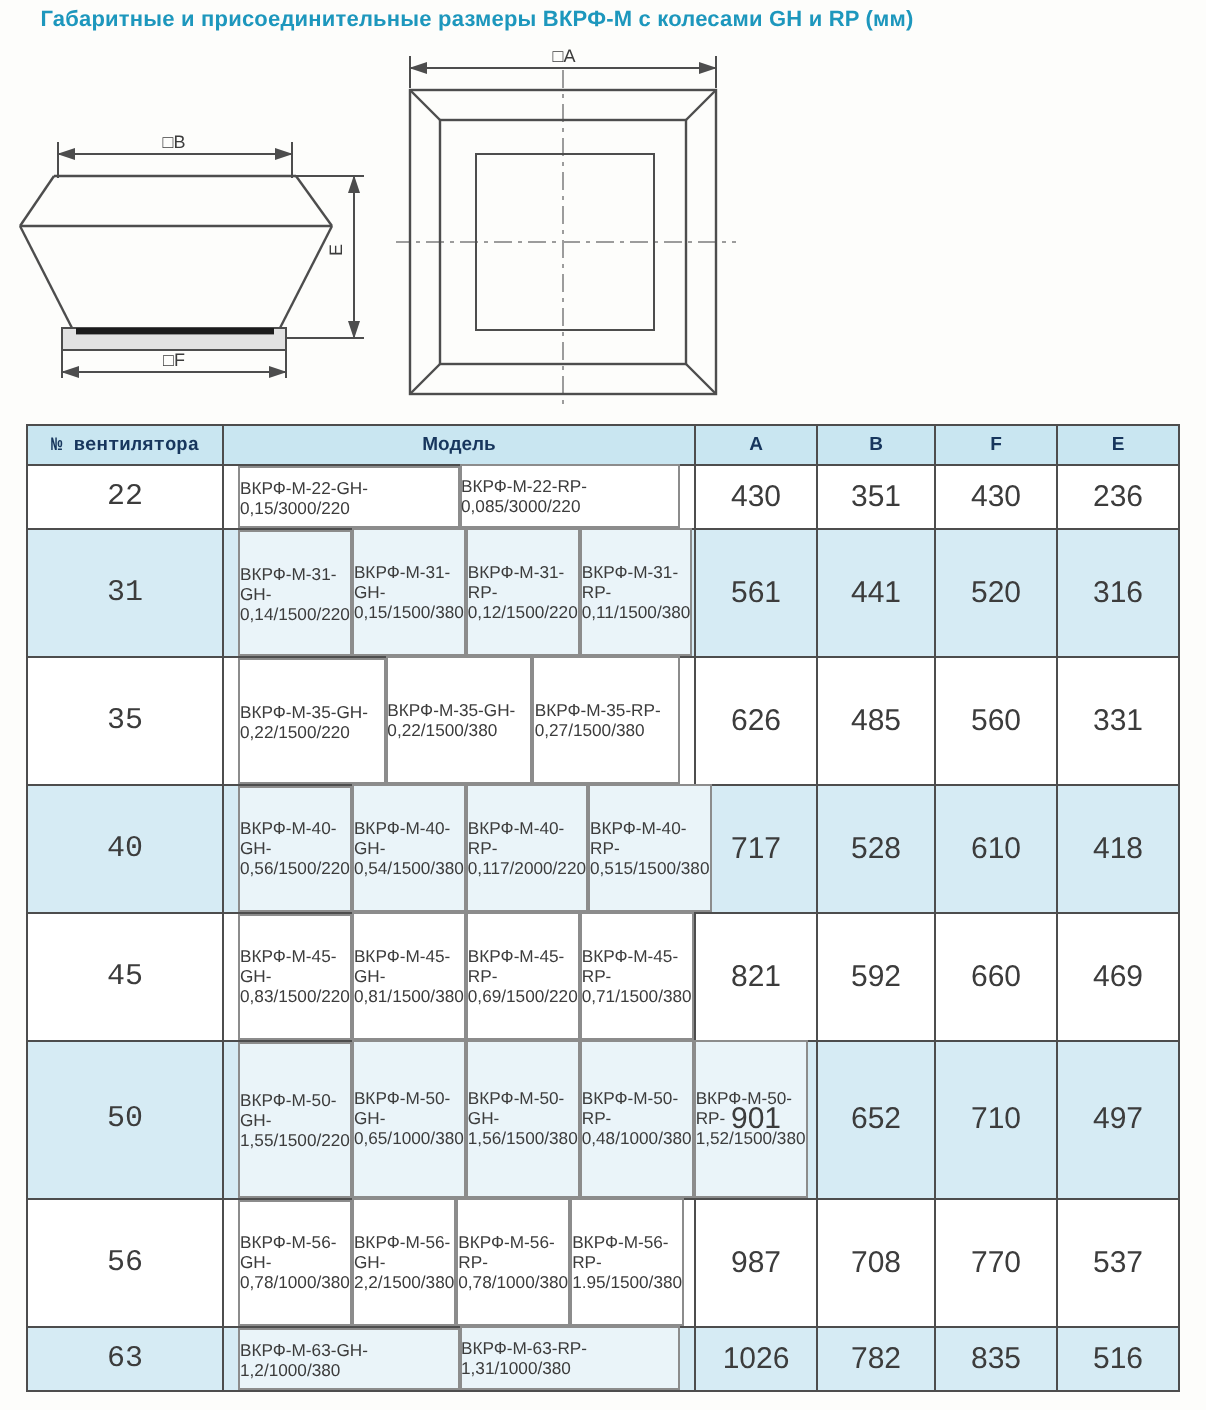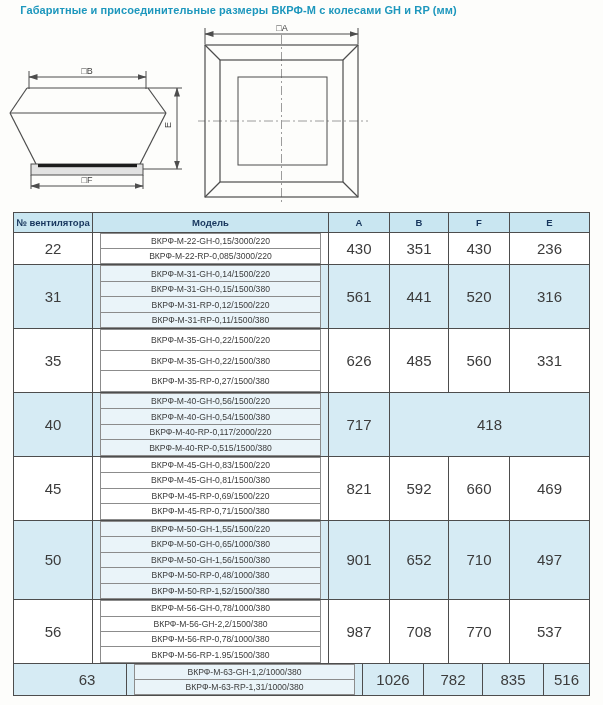--- a/index.html
+++ b/index.html
@@ -29,26 +29,26 @@
     border:1.6px solid var(--border,#4d4d4d);
     box-sizing:border-box;
     background:#fff;
     font-size:9px;
   }
   .hdr{display:flex;height:19px;background:var(--header-bg,#c9e6f1);
        border-bottom:1.2px solid var(--border,#4d4d4d);}
   .cell{display:flex;align-items:center;justify-content:center;
         box-sizing:border-box;border-right:1px solid var(--border,#4d4d4d);}
   .cell:last-child{border-right:none;}
-  .c0{width:79px;} .c1{width:236px;} .c2{width:61px;} .c3{width:59px;} .c4{width:61px;} .c5{width:63px;flex:1;}
+  .c0{width:98px;font-family:Liberation Mono, monospace;} .c1{width:236px;} .c2{width:61px;} .c3{width:59px;} .c4{width:61px;} .c5{width:63px;flex:1;}
   .hdr .cell{font-weight:bold;color:var(--header-text,#17365d);font-size:9.5px;}
   .grp{display:flex;border-bottom:1.2px solid var(--border,#4d4d4d);background:#fff;}
   .grp:last-child{border-bottom:none;}
   .grp.shaded{background:var(--row-shaded,#d6ebf4);}
-  .models{flex-direction:column;padding:0 7px;align-items:stretch;justify-content:stretch;}
+  .models{flex-direction:row;padding:0 7px;align-items:stretch;justify-content:stretch;}
   .mbox{
     flex:1;display:flex;align-items:center;justify-content:center;
     border:1px solid #8c8c8c;margin-top:-1px;
     background:#fff;font-size:8.6px;box-sizing:border-box;
   }
   .mbox:first-child{margin-top:0;}
   .grp.shaded .mbox{background:var(--model-box-shaded,#eaf4f9);}
   .numcell,.dimcell{font-size:15px;}
 </style>
 </head>
@@ -163,20 +163,22 @@
         </div>
         <div class="grp shaded" style="height: 62.8px;">
           <div class="cell c0 numcell">40</div>
           <div class="cell c1 models">
             <div class="mbox">ВКРФ-М-40-GH-0,56/1500/220</div>
             <div class="mbox">ВКРФ-М-40-GH-0,54/1500/380</div>
             <div class="mbox">ВКРФ-М-40-RP-0,117/2000/220</div>
             <div class="mbox">ВКРФ-М-40-RP-0,515/1500/380</div>
           </div>
           <div class="cell c2 dimcell">717</div>
+          <div class="cell c3 dimcell">528</div>
+          <div class="cell c4 dimcell">610</div>
           <div class="cell c5 dimcell">418</div>
         </div>
         <div class="grp" style="height: 62.8px;">
           <div class="cell c0 numcell">45</div>
           <div class="cell c1 models">
             <div class="mbox">ВКРФ-М-45-GH-0,83/1500/220</div>
             <div class="mbox">ВКРФ-М-45-GH-0,81/1500/380</div>
             <div class="mbox">ВКРФ-М-45-RP-0,69/1500/220</div>
             <div class="mbox">ВКРФ-М-45-RP-0,71/1500/380</div>
           </div>
@@ -205,21 +207,21 @@
             <div class="mbox">ВКРФ-М-56-GH-0,78/1000/380</div>
             <div class="mbox">ВКРФ-М-56-GH-2,2/1500/380</div>
             <div class="mbox">ВКРФ-М-56-RP-0,78/1000/380</div>
             <div class="mbox">ВКРФ-М-56-RP-1.95/1500/380</div>
           </div>
           <div class="cell c2 dimcell">987</div>
           <div class="cell c3 dimcell">708</div>
           <div class="cell c4 dimcell">770</div>
           <div class="cell c5 dimcell">537</div>
         </div>
-        <div class="grp shaded" style="height: 31.4px; padding-left: 34px;">
+        <div class="grp shaded" style="height: 31.4px;">
           <div class="cell c0 numcell">63</div>
           <div class="cell c1 models">
             <div class="mbox">ВКРФ-М-63-GH-1,2/1000/380</div>
             <div class="mbox">ВКРФ-М-63-RP-1,31/1000/380</div>
           </div>
           <div class="cell c2 dimcell">1026</div>
           <div class="cell c3 dimcell">782</div>
           <div class="cell c4 dimcell">835</div>
           <div class="cell c5 dimcell">516</div>
         </div>

